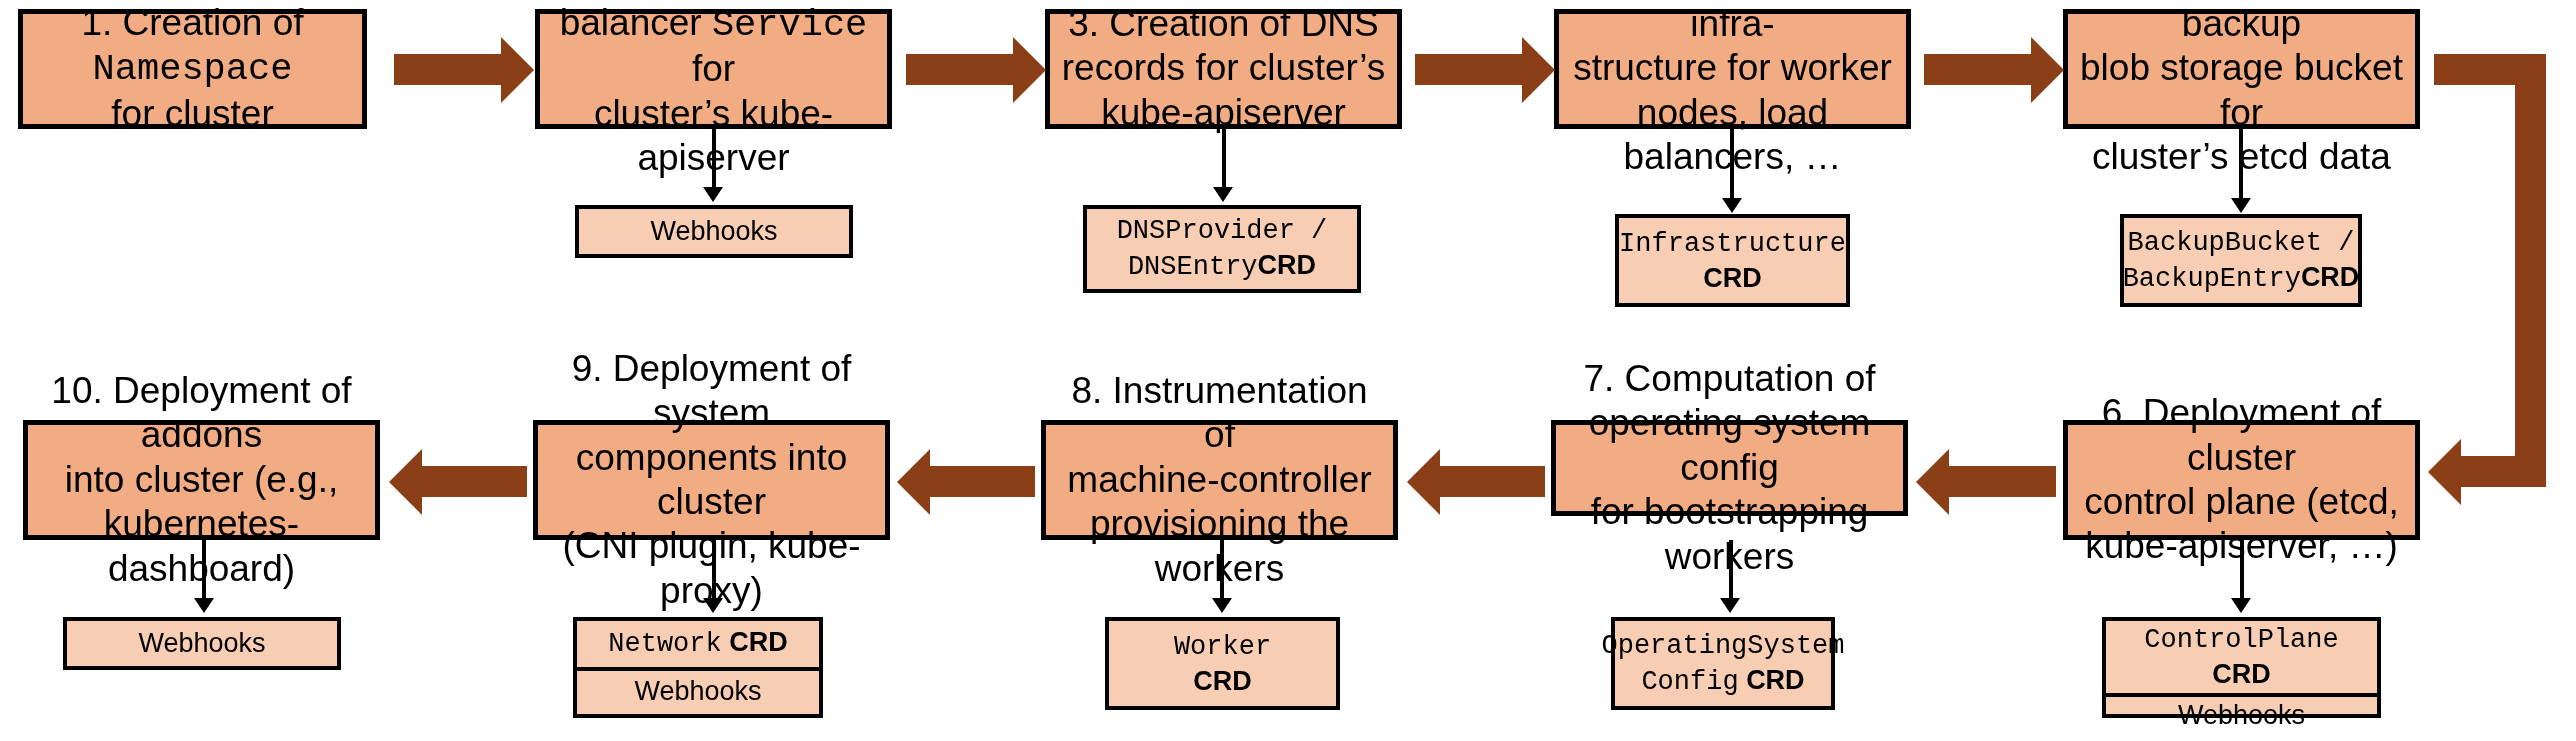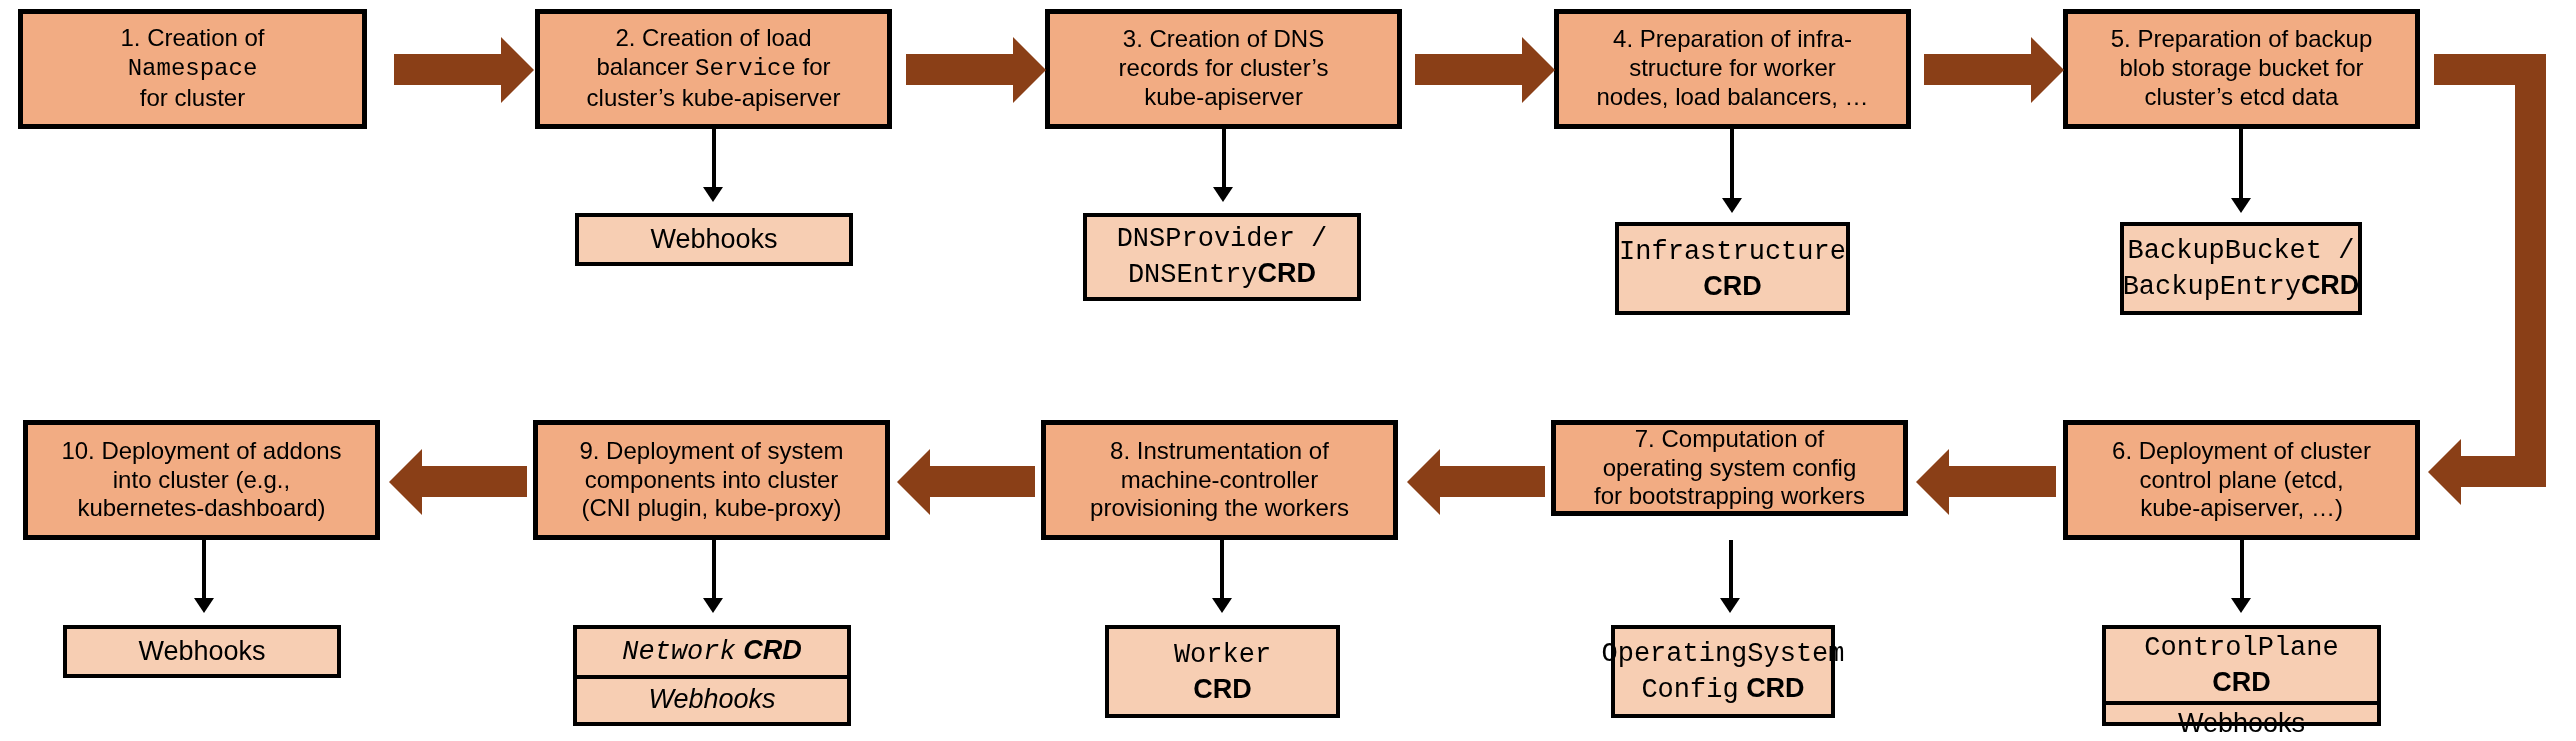--- a/index.html
+++ b/index.html
@@ -25,37 +25,36 @@
   .step-box {
     position: absolute;
     box-sizing: border-box;
     background: #F2AC83;
     border: 5px solid #000000;
     display: flex;
     align-items: center;
     justify-content: center;
     text-align: center;
     font-family: "Liberation Sans", sans-serif;
-    font-size: 24px;
+    font-size: 37px;
     line-height: 1.20;
     color: #000000;
     padding: 2.8px 7.1px;
   }
   .step-box .txt { display: block; width: 100%; }
 
   .sub-box {
     position: absolute;
     box-sizing: border-box;
     background: #F7CEB3;
     border: 4.3px solid #000000;
     display: flex;
     flex-direction: column;
     font-family: "Liberation Sans", sans-serif;
     color: #000000;
-    margin-top: 8px;
   }
   .sub-cell {
     box-sizing: border-box;
     flex: 1 1 auto;
     display: flex;
     align-items: center;
     justify-content: center;
     text-align: center;
     font-size: 27px;
     line-height: 1.25;
@@ -263,21 +262,21 @@
   <div class="thin-line" style="left:202px; top:540px; height:60px;"></div>
   <div class="thin-head" style="left:194px; top:598px;"></div>
   <div class="sub-box" style="left:63px; top:617px; width:278px; height:53px;">
     <div class="sub-cell">
       <span>Webhooks</span>
     </div>
   </div>
 
   <div class="thin-line" style="left:712px; top:540px; height:60px;"></div>
   <div class="thin-head" style="left:703px; top:598px;"></div>
-  <div class="sub-box" style="left:573px; top:617px; width:278px; height:101px;font-style:italic;">
+  <div class="sub-box" style="left:573px; top:617px; width:250px; height:101px;">
     <div class="sub-cell">
       <span>
         <span class="mono">Network</span>
         <span class="crd">CRD</span>
       </span>
     </div>
     <div class="sub-cell">
       <span>Webhooks</span>
     </div>
   </div>

